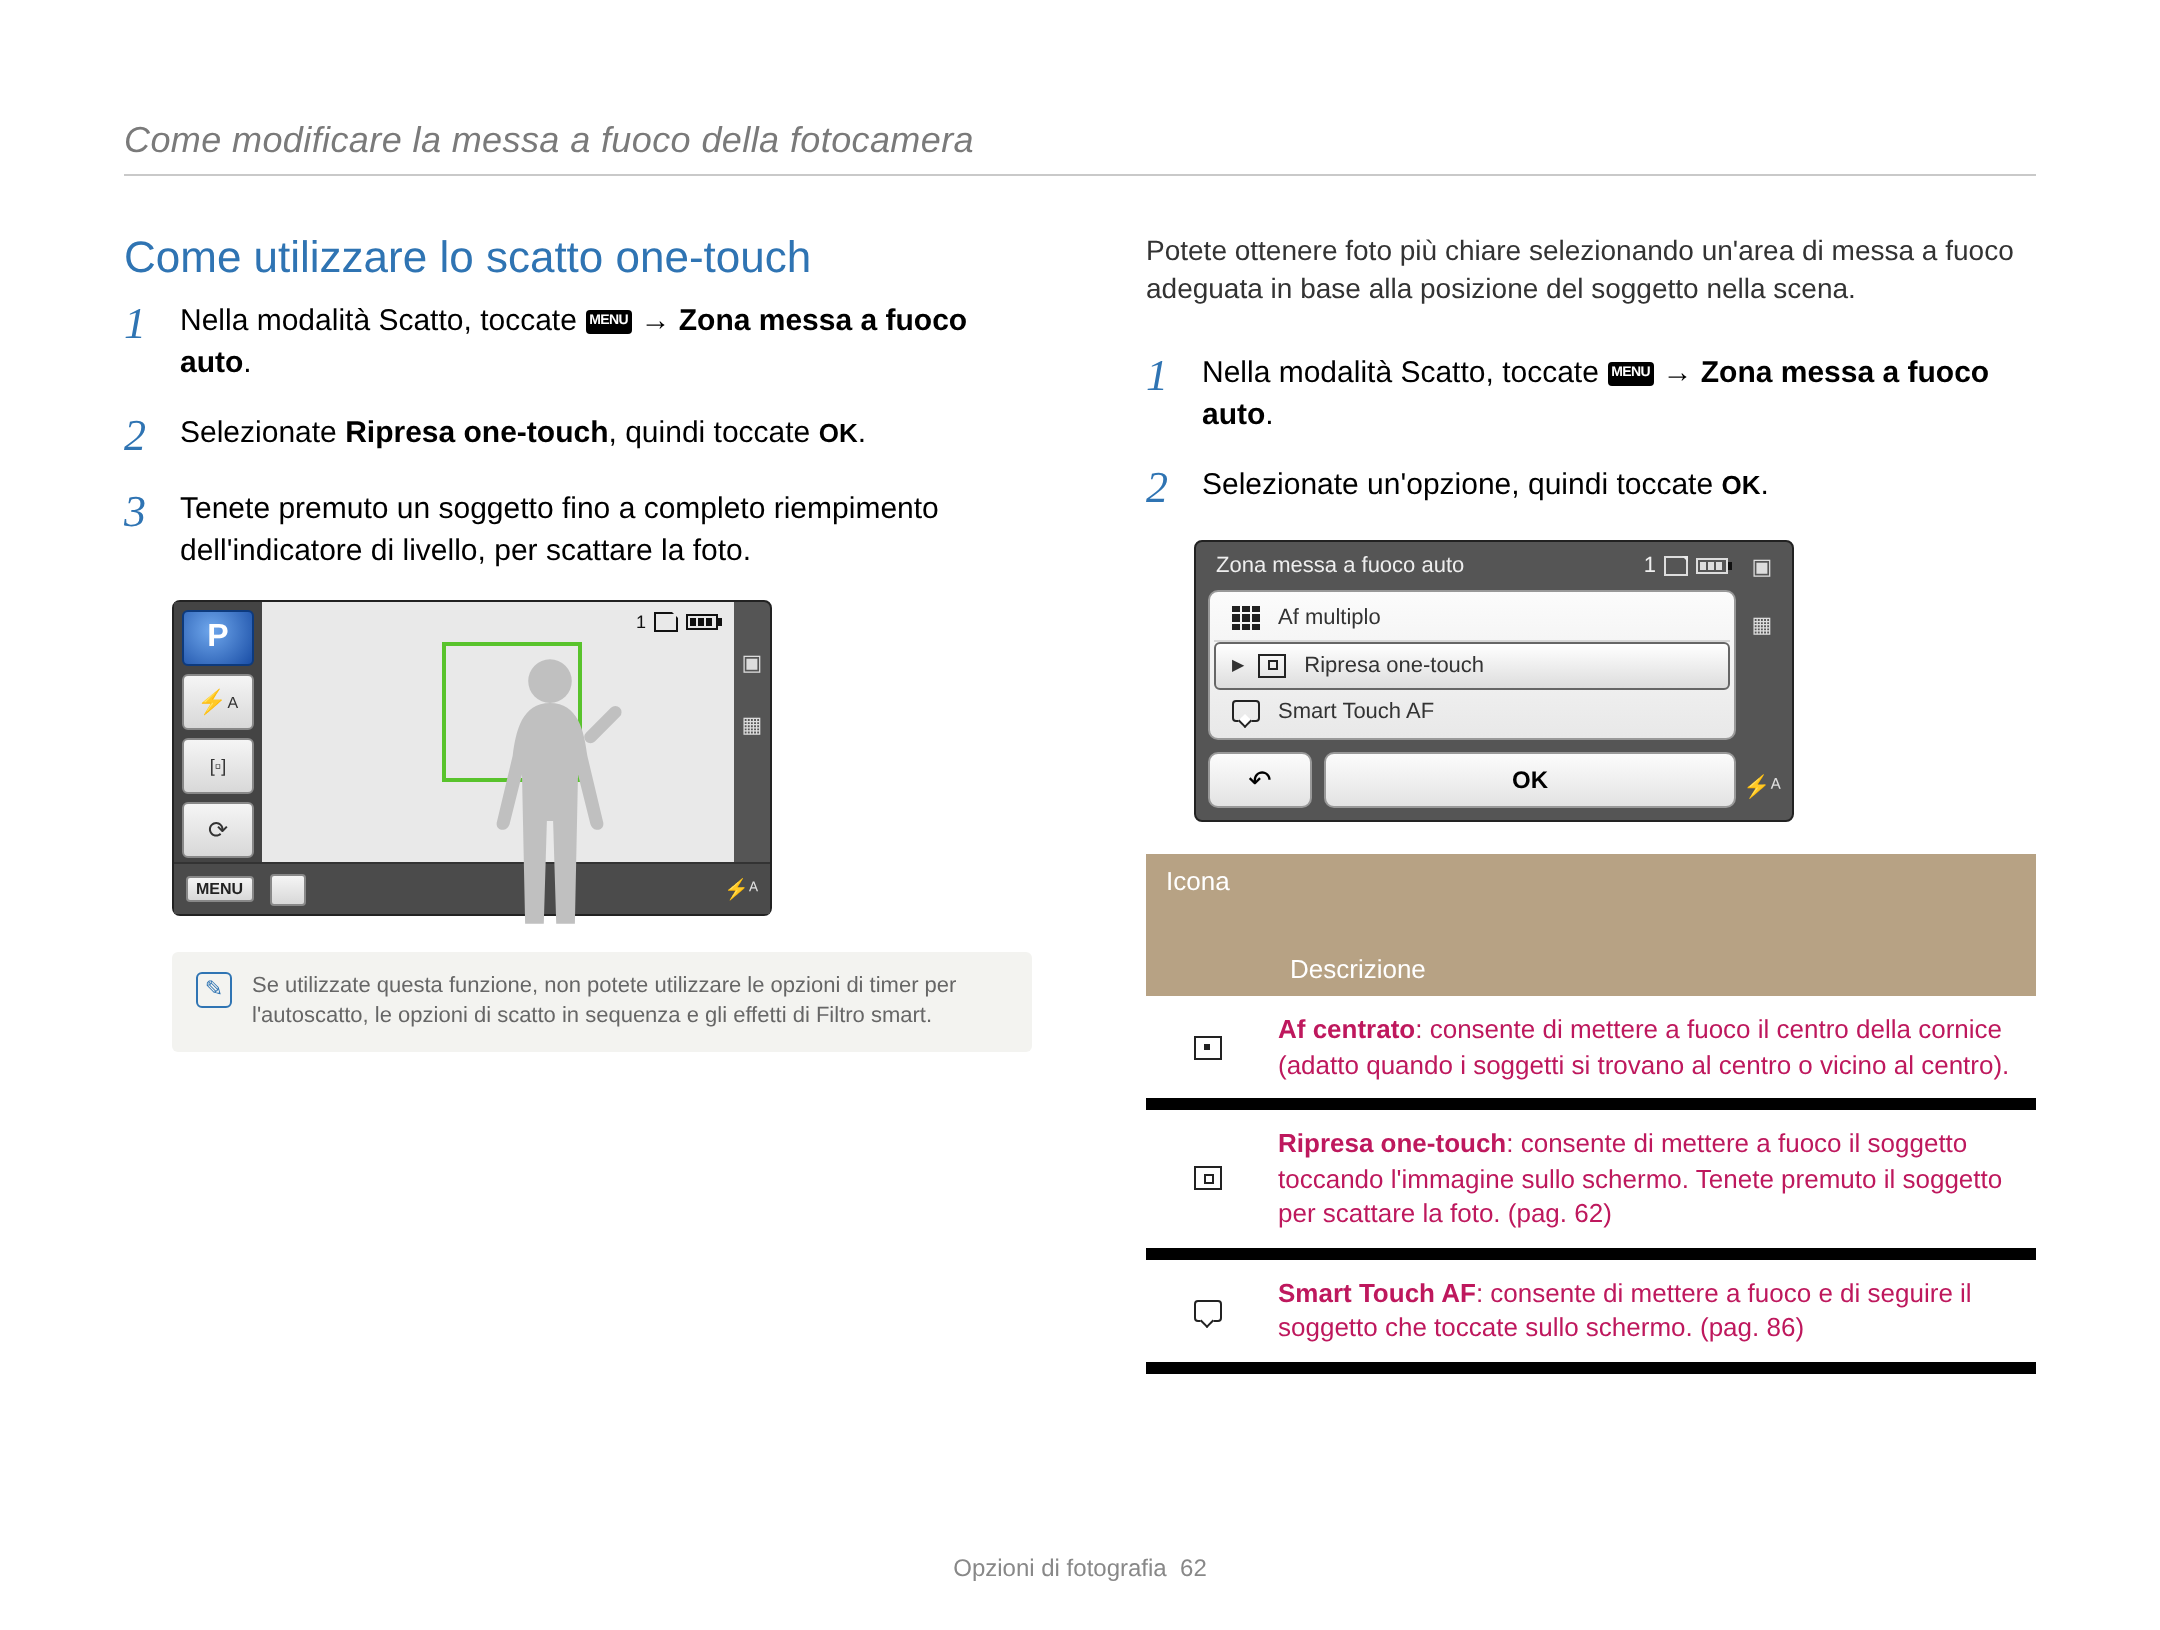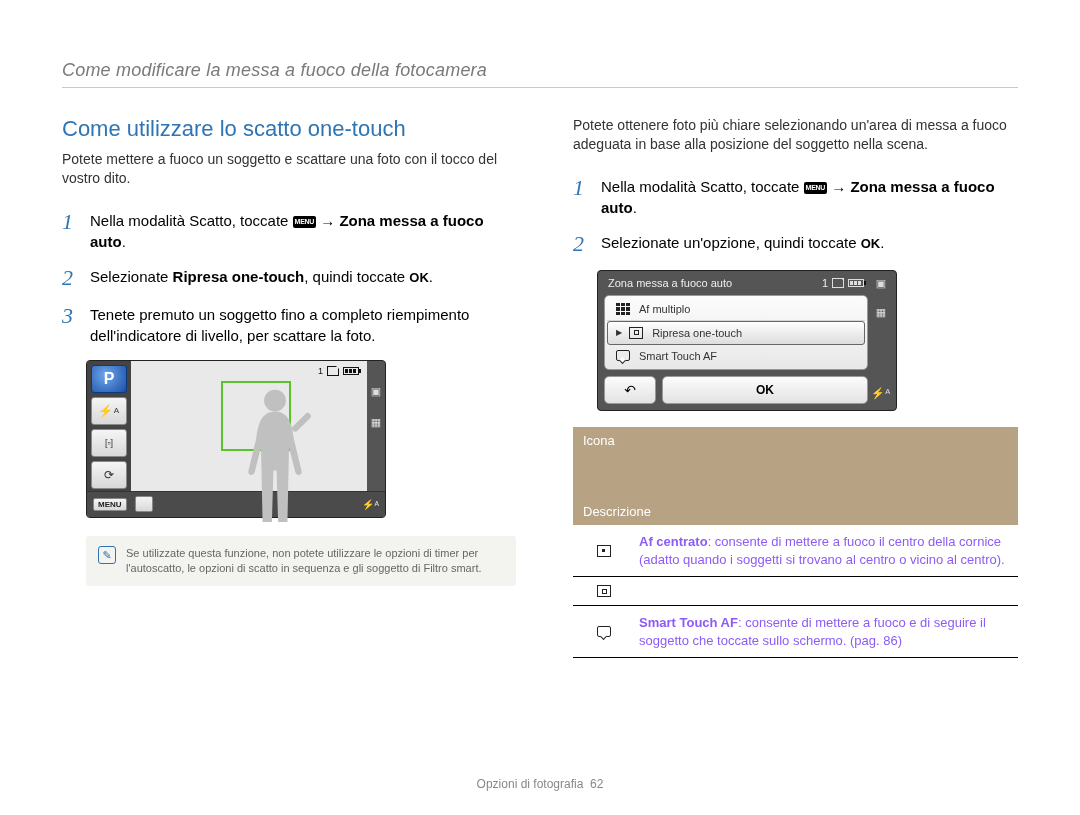--- a/index.html
+++ b/index.html
@@ -275,29 +275,28 @@
   .tbl {
     margin-left: 0;
     width: 100%;
     margin-top: 10px;
   }
   .tbl-head {
     display: flex;
     background: #b7a284;
     color: #fff;
     font-size: 13px;
-    flex-direction: column;
   }
   .tbl-head .c1 { width: 62px; padding: 6px 10px; }
   .tbl-head .c2 { flex:1; padding: 6px 10px; margin-top: 44px; }
   .tbl-row {
     display: flex;
-    border-bottom: 1px solid #000000;
+    border-bottom: 6px solid #000000;
     font-size: 13px;
-    color: #8b5cf6;
+    color: #be185d;
     line-height: 1.35;
   }
   .tbl-row .c1 {
     width: 62px;
     display: flex;
     align-items: center;
     justify-content: center;
     padding: 8px 0;
   }
   .tbl-row .c2 {
@@ -328,21 +327,20 @@
 </head>
 <body>
 
 <div class="page">
   <div class="breadcrumb">Come modificare la messa a fuoco della fotocamera</div>
 
   <div class="cols">
 
     <div class="col">
       <h2 class="section">Come utilizzare lo scatto one-touch</h2>
-      <p class="lede">Potete mettere a fuoco un soggetto e scattare una foto con il tocco del vostro dito.</p>
 
       <div class="step">
         <div class="step-num">1</div>
         <div class="step-body">
           <span>Nella modalità Scatto, toccate </span><span class="menu-chip">MENU</span><span> → </span><b>Zona messa a fuoco auto</b><span>.</span>
         </div>
       </div>
 
       <div class="step">
         <div class="step-num">2</div>
@@ -392,21 +390,21 @@
           <div style="display:flex;gap:4px;align-items:center">
             <span class="menu-btn">MENU</span>
             <span class="frame-btn"></span>
           </div>
           <span class="flash-a">⚡ᴬ</span>
         </div>
       </div>
 
       <div class="note-box">
         <div class="note-icon">✎</div>
-        <div>Se utilizzate questa funzione, non potete utilizzare le opzioni di timer per l'autoscatto, le opzioni di scatto in sequenza e gli soggetto di Filtro smart.</div>
+        <div>Se utilizzate questa funzione, non potete utilizzare le opzioni di timer per l'autoscatto, le opzioni di scatto in sequenza e gli effetti di Filtro smart.</div>
       </div>
     </div>
 
     <div class="col">
       <p class="lede">Potete ottenere foto più chiare selezionando un'area di messa a fuoco adeguata in base alla posizione del soggetto nella scena.</p>
 
       <div class="step">
         <div class="step-num">1</div>
         <div class="step-body">
           <span>Nella modalità Scatto, toccate </span><span class="menu-chip">MENU</span><span> → </span><b>Zona messa a fuoco auto</b><span>.</span>
@@ -488,20 +486,21 @@
         <div class="tbl-row">
           <div class="c1">
               <span class="glyph-sq dot"></span>
             </div>
           <div class="c2"><b>Af centrato</b><span>: consente di mettere a fuoco il centro della cornice (adatto quando i soggetti si trovano al centro o vicino al centro).</span></div>
         </div>
         <div class="tbl-row">
           <div class="c1">
               <span class="glyph-target"></span>
             </div>
+          <div class="c2"><b>Ripresa one-touch</b><span>: consente di mettere a fuoco il soggetto toccando l'immagine sullo schermo. Tenete premuto il soggetto per scattare la foto. (pag. 62)</span></div>
         </div>
         <div class="tbl-row">
           <div class="c1">
               <span class="glyph-touch"></span>
             </div>
           <div class="c2"><b>Smart Touch AF</b><span>: consente di mettere a fuoco e di seguire il soggetto che toccate sullo schermo. (pag. 86)</span></div>
         </div>
       </div>
     </div>
   </div>

